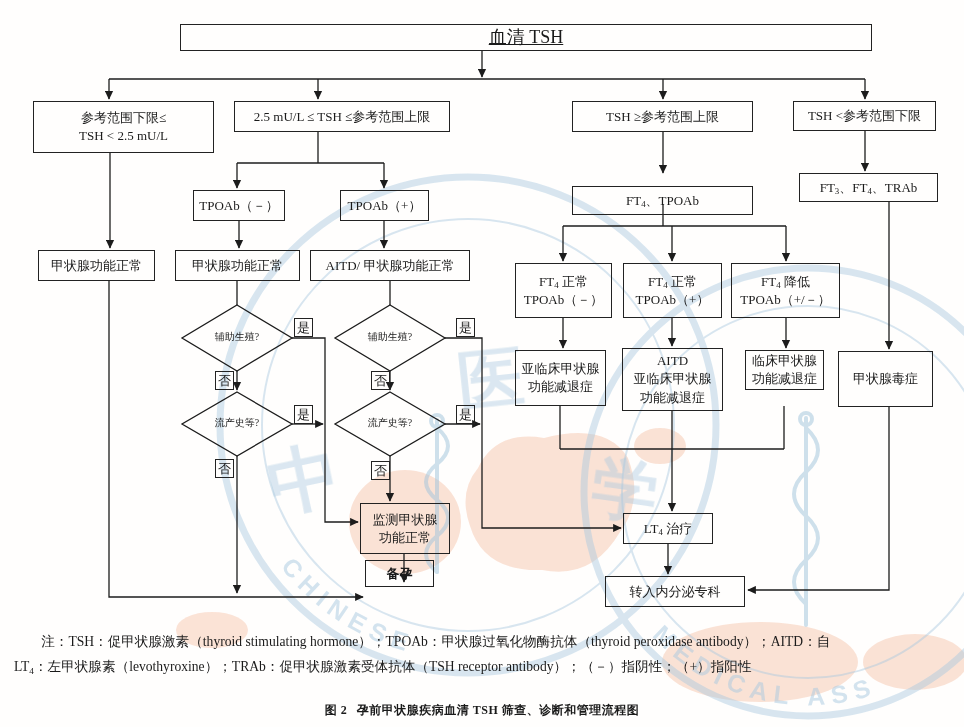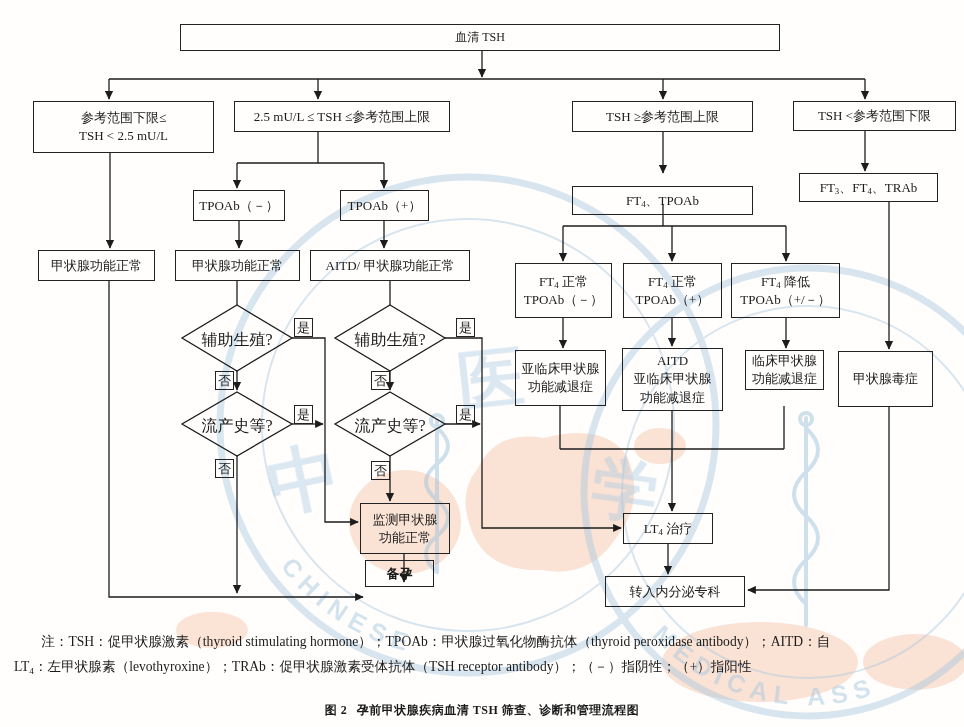--- a/index.html
+++ b/index.html
@@ -10,21 +10,21 @@
   }
   svg.layer{position:absolute;left:0;top:0;width:964px;height:727px;pointer-events:none;}
   .wm{z-index:0;}
   .flow{z-index:1;}
   .bx{
     position:absolute;z-index:2;border:1.3px solid #222;
     display:flex;flex-direction:column;justify-content:center;align-items:center;
     text-align:center;font-size:13px;line-height:1.35;background:transparent;
     box-sizing:border-box;white-space:nowrap;
   }
-  .txt{position:absolute;z-index:2;text-align:center;font-size:16px;white-space:nowrap;}
+  .txt{position:absolute;z-index:2;text-align:center;font-size:10px;white-space:nowrap;}
   .yn{
     position:absolute;z-index:2;width:19px;height:19px;border:1px solid #222;
     display:flex;justify-content:center;align-items:center;font-size:13px;
     box-sizing:border-box;background:transparent;
   }
   sub{font-size:68%;line-height:0;vertical-align:-0.28em;}
   .notes{position:absolute;z-index:2;left:14px;right:18px;top:629px;font-size:13.6px;}
   .note-line{line-height:25px;white-space:nowrap;}
   .indent{text-indent:2em;}
   .caption{
@@ -127,38 +127,38 @@
       <path d="M889,407 V590 H748" marker-end="url(#ah)"></path>
     </g>
     <g stroke="#1c1c1c" stroke-width="1.3" fill="none">
       <polygon points="237,305 292,338 237,371 182,338"></polygon>
       <polygon points="237,392 292,424 237,456 182,424"></polygon>
       <polygon points="390,305 445,338 390,371 335,338"></polygon>
       <polygon points="390,392 445,424 390,456 335,424"></polygon>
     </g>
   </svg>
 
-  <div class="bx" style="left:180px;top:24px;width:600px;height:27px;font-size:12px;">
+  <div class="bx" style="left:180px;top:24px;width:692px;height:27px;font-size:18px;text-decoration:underline;">
     <div>血清 TSH</div>
   </div>
 
   <div class="bx" style="left:25px;top:101px;width:181px;height:52px;margin-left:8px;">
     <div>参考范围下限≤</div>
     <div>TSH &lt; 2.5 mU/L</div>
   </div>
 
   <div class="bx" style="left:234px;top:101px;width:216px;height:31px;">
     <div>2.5 mU/L ≤ TSH ≤参考范围上限</div>
   </div>
 
   <div class="bx" style="left:572px;top:101px;width:181px;height:31px;">
     <div>TSH ≥参考范围上限</div>
   </div>
 
-  <div class="bx" style="left:793px;top:101px;width:163px;height:30px;">
+  <div class="bx" style="left:793px;top:101px;width:143px;height:30px;">
     <div>TSH &lt;参考范围下限</div>
   </div>
 
   <div class="bx" style="left:193px;top:190px;width:92px;height:31px;">
     <div>TPOAb（－）</div>
   </div>
 
   <div class="bx" style="left:340px;top:190px;width:89px;height:31px;">
     <div>TPOAb（+）</div>
   </div>

